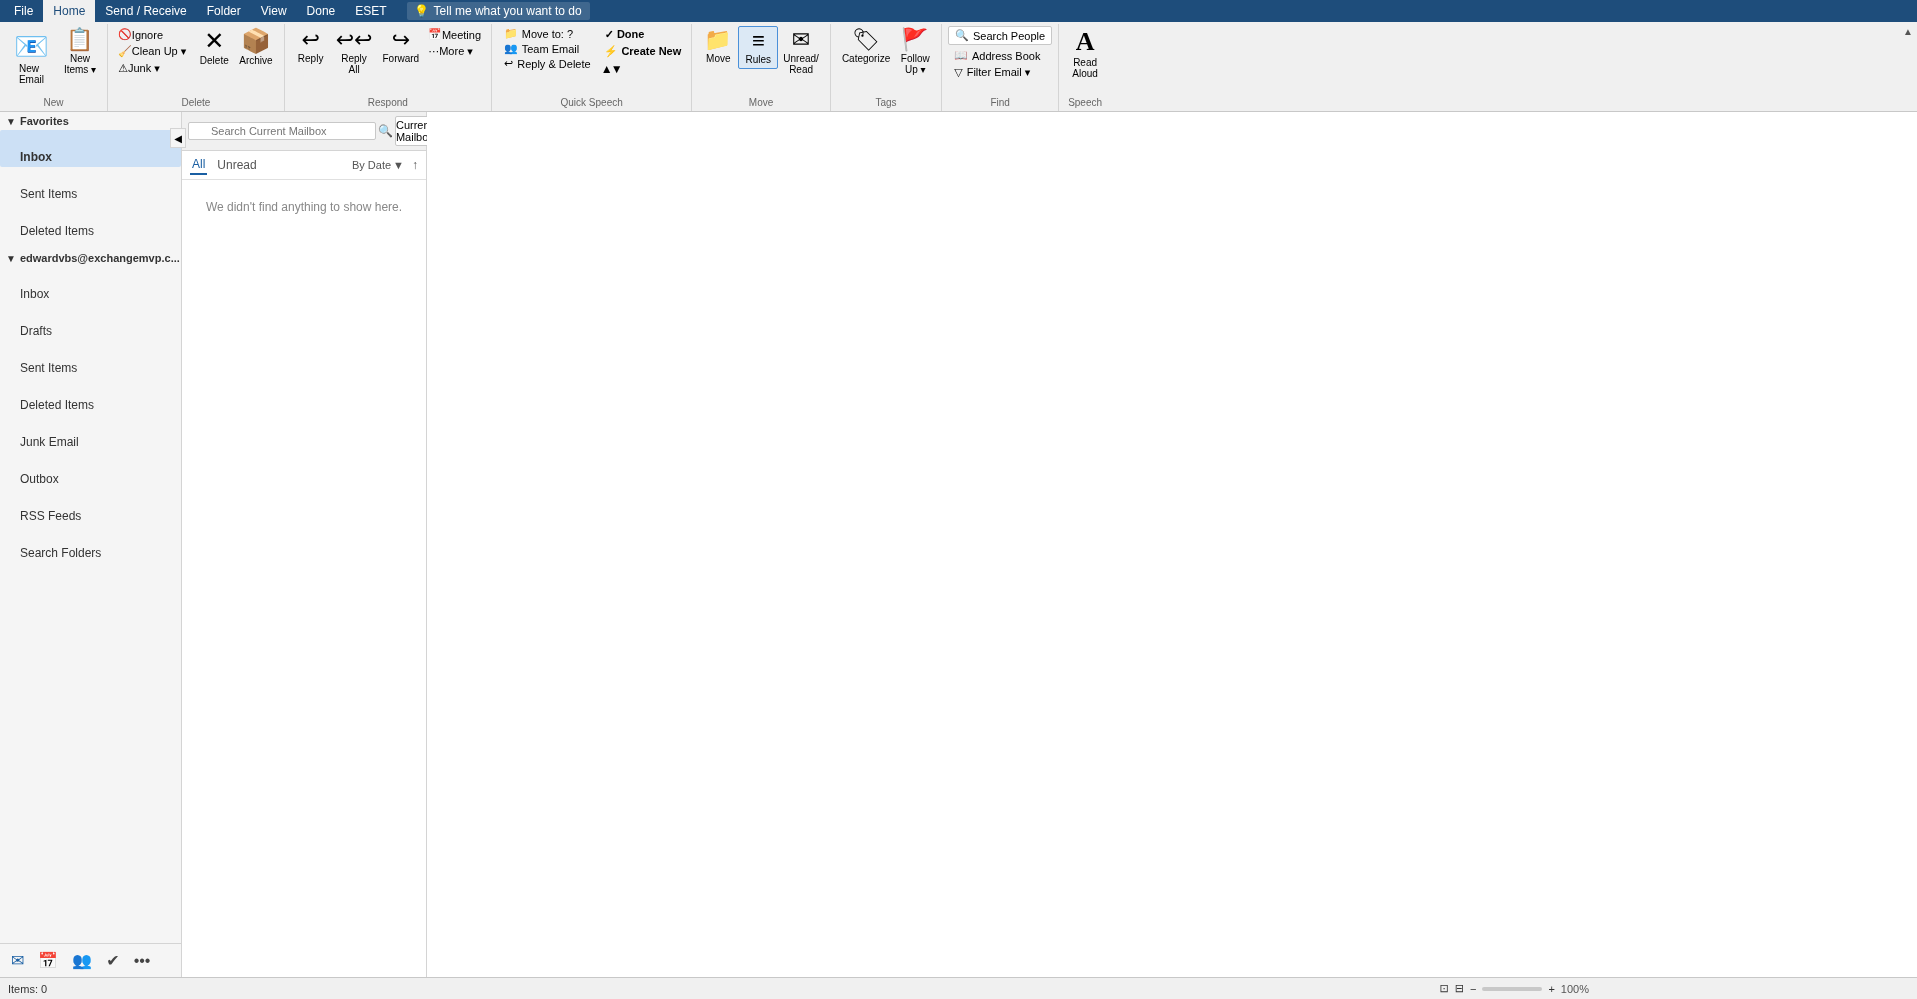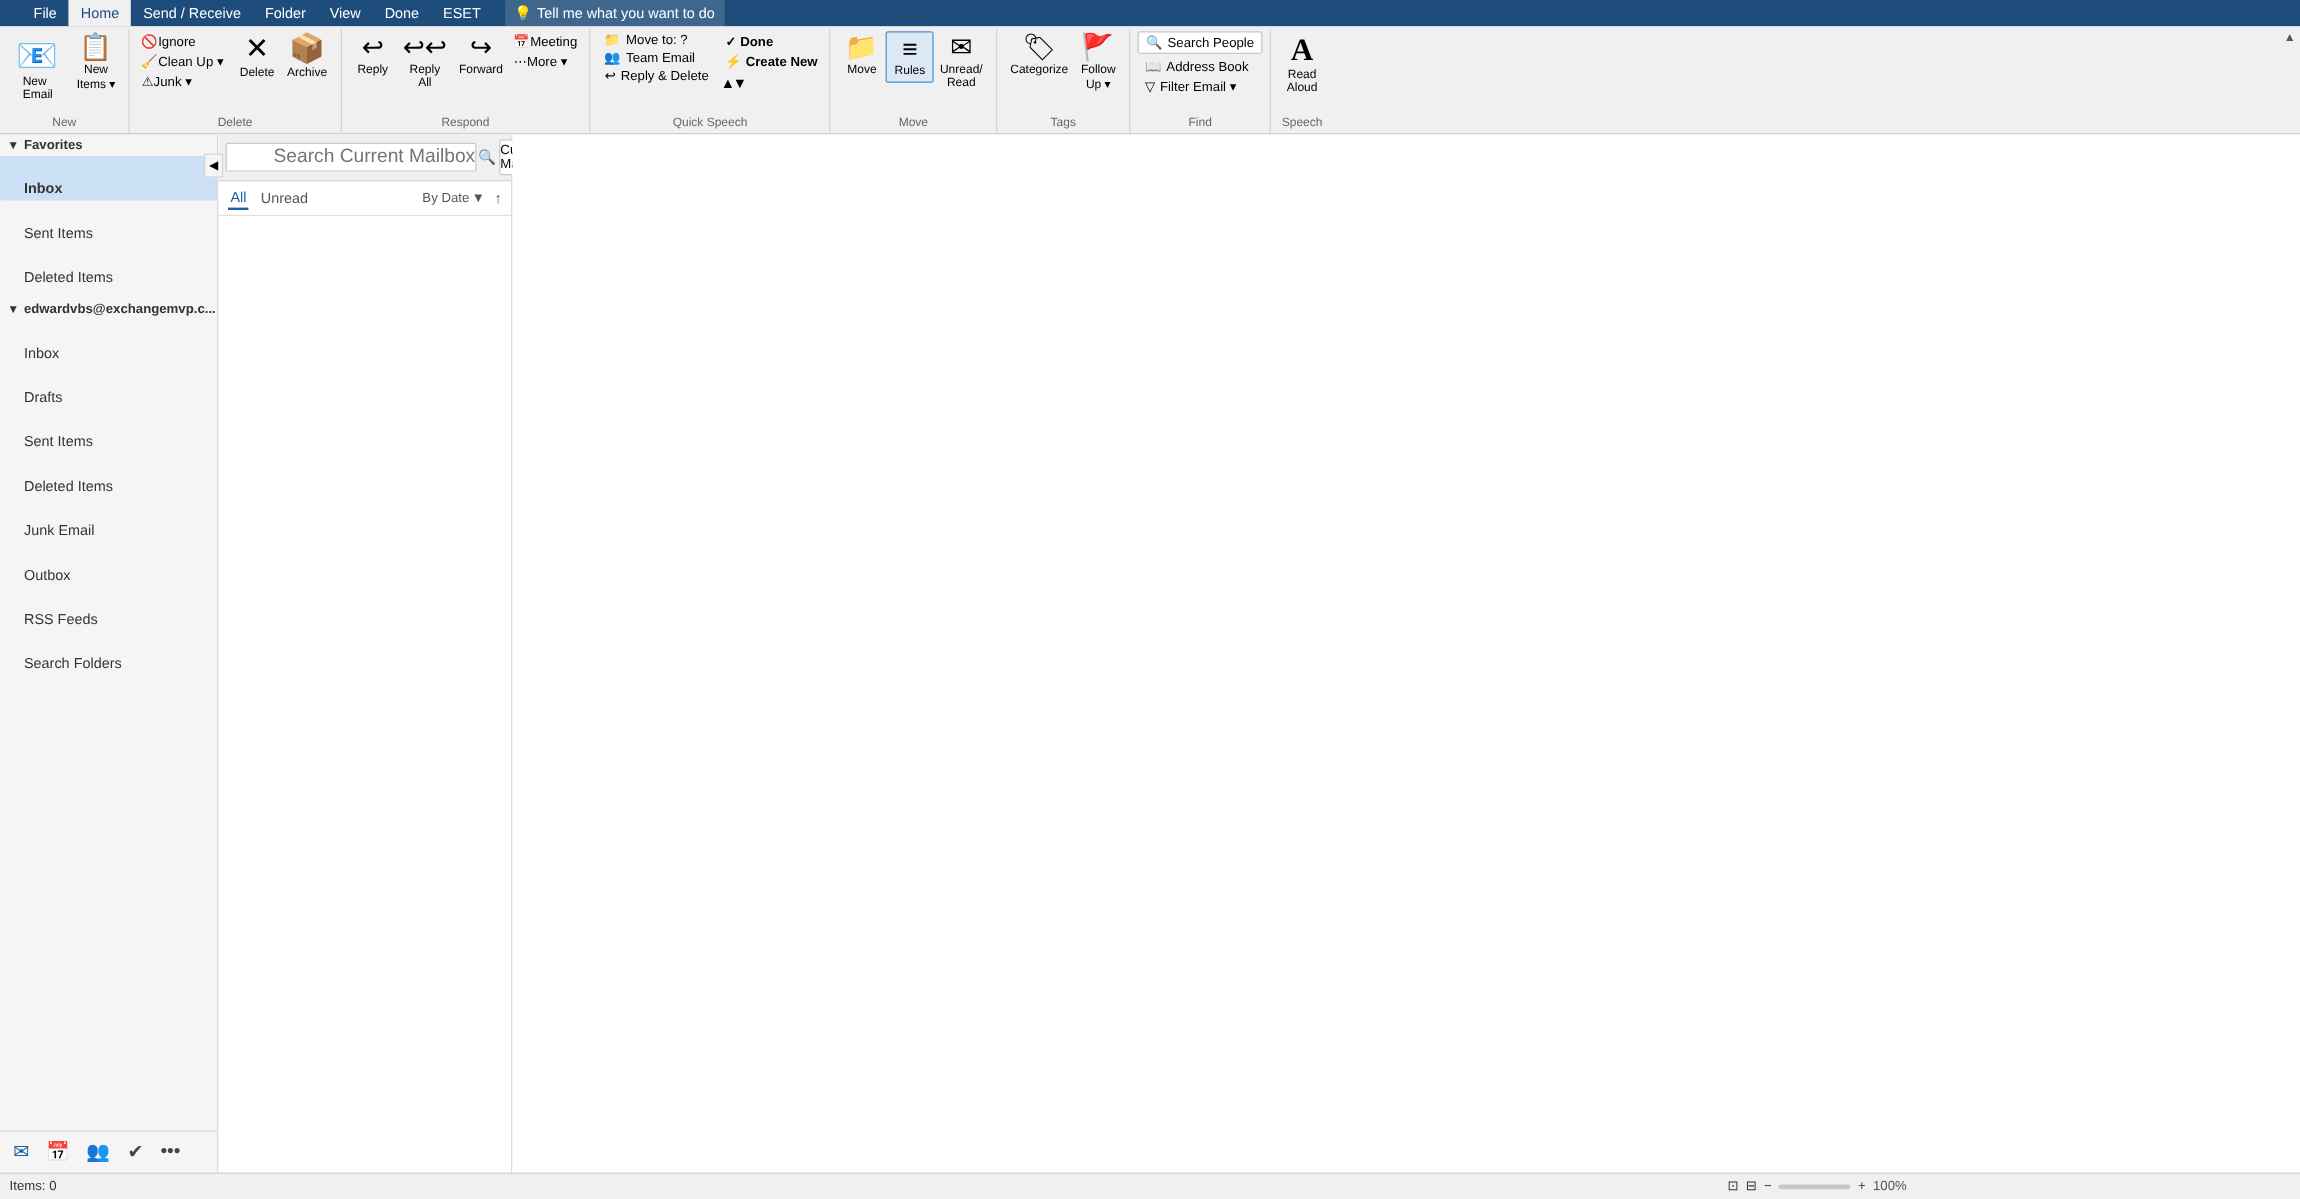--- a/index.html
+++ b/index.html
@@ -1,23 +1,24 @@
 <!DOCTYPE html>
 <html><head>
   <meta charset="utf-8">
   <style>
     * { box-sizing: border-box; margin: 0; padding: 0; }
     body { font-family: 'Segoe UI', Arial, sans-serif; font-size: 12px; background: #f0f0f0; overflow: hidden; height: 999px; width: 1917px; }
 
     
     .ribbon-tabs {
       display: flex;
+      align-items: center;
       background: #1e4d7b;
       height: 22px;
-      padding-left: 18px;
+      padding-left: 4px;
     }
     .ribbon-tab {
       padding: 2px 10px;
       color: white;
       font-size: 12px;
       cursor: pointer;
       height: 100%;
       display: flex;
       align-items: center;
     }
@@ -210,25 +211,24 @@
       display: flex;
       align-items: center;
       padding: 4px 6px;
       background: #f0f0f0;
       border-bottom: 1px solid #d4d4d4;
       gap: 2px;
     }
     .search-input {
       flex: 1;
       border: 1px solid #c8c8c8;
-      padding: 2px 0;
-      font-size: 16px;
+      padding: 2px 22px;
+      font-size: 11px;
       border-radius: 2px;
       background: white;
-      text-align: right;
     }
     .search-scope-btn {
       font-size: 11px;
       padding: 2px 0;
       border: 1px solid #c8c8c8;
       background: white;
       cursor: pointer;
       border-radius: 2px;
       display: flex;
       align-items: center;
@@ -577,20 +577,21 @@
     <div class="filter-tabs">
       <div class="filter-tab active">All</div>
       <div class="filter-tab">Unread</div>
       <div class="sort-btn">
         <span>By Date</span>
         <span>▼</span>
       </div>
       <span class="sort-arrow">↑</span>
     </div>
 
+    <div class="empty-mail-msg">We didn't find anything to show here.</div>
   </div>
 
   <div class="reading-pane"></div>
 
 </div>
 
 <div class="status-bar">
   <span>Items: 0</span>
 
 

